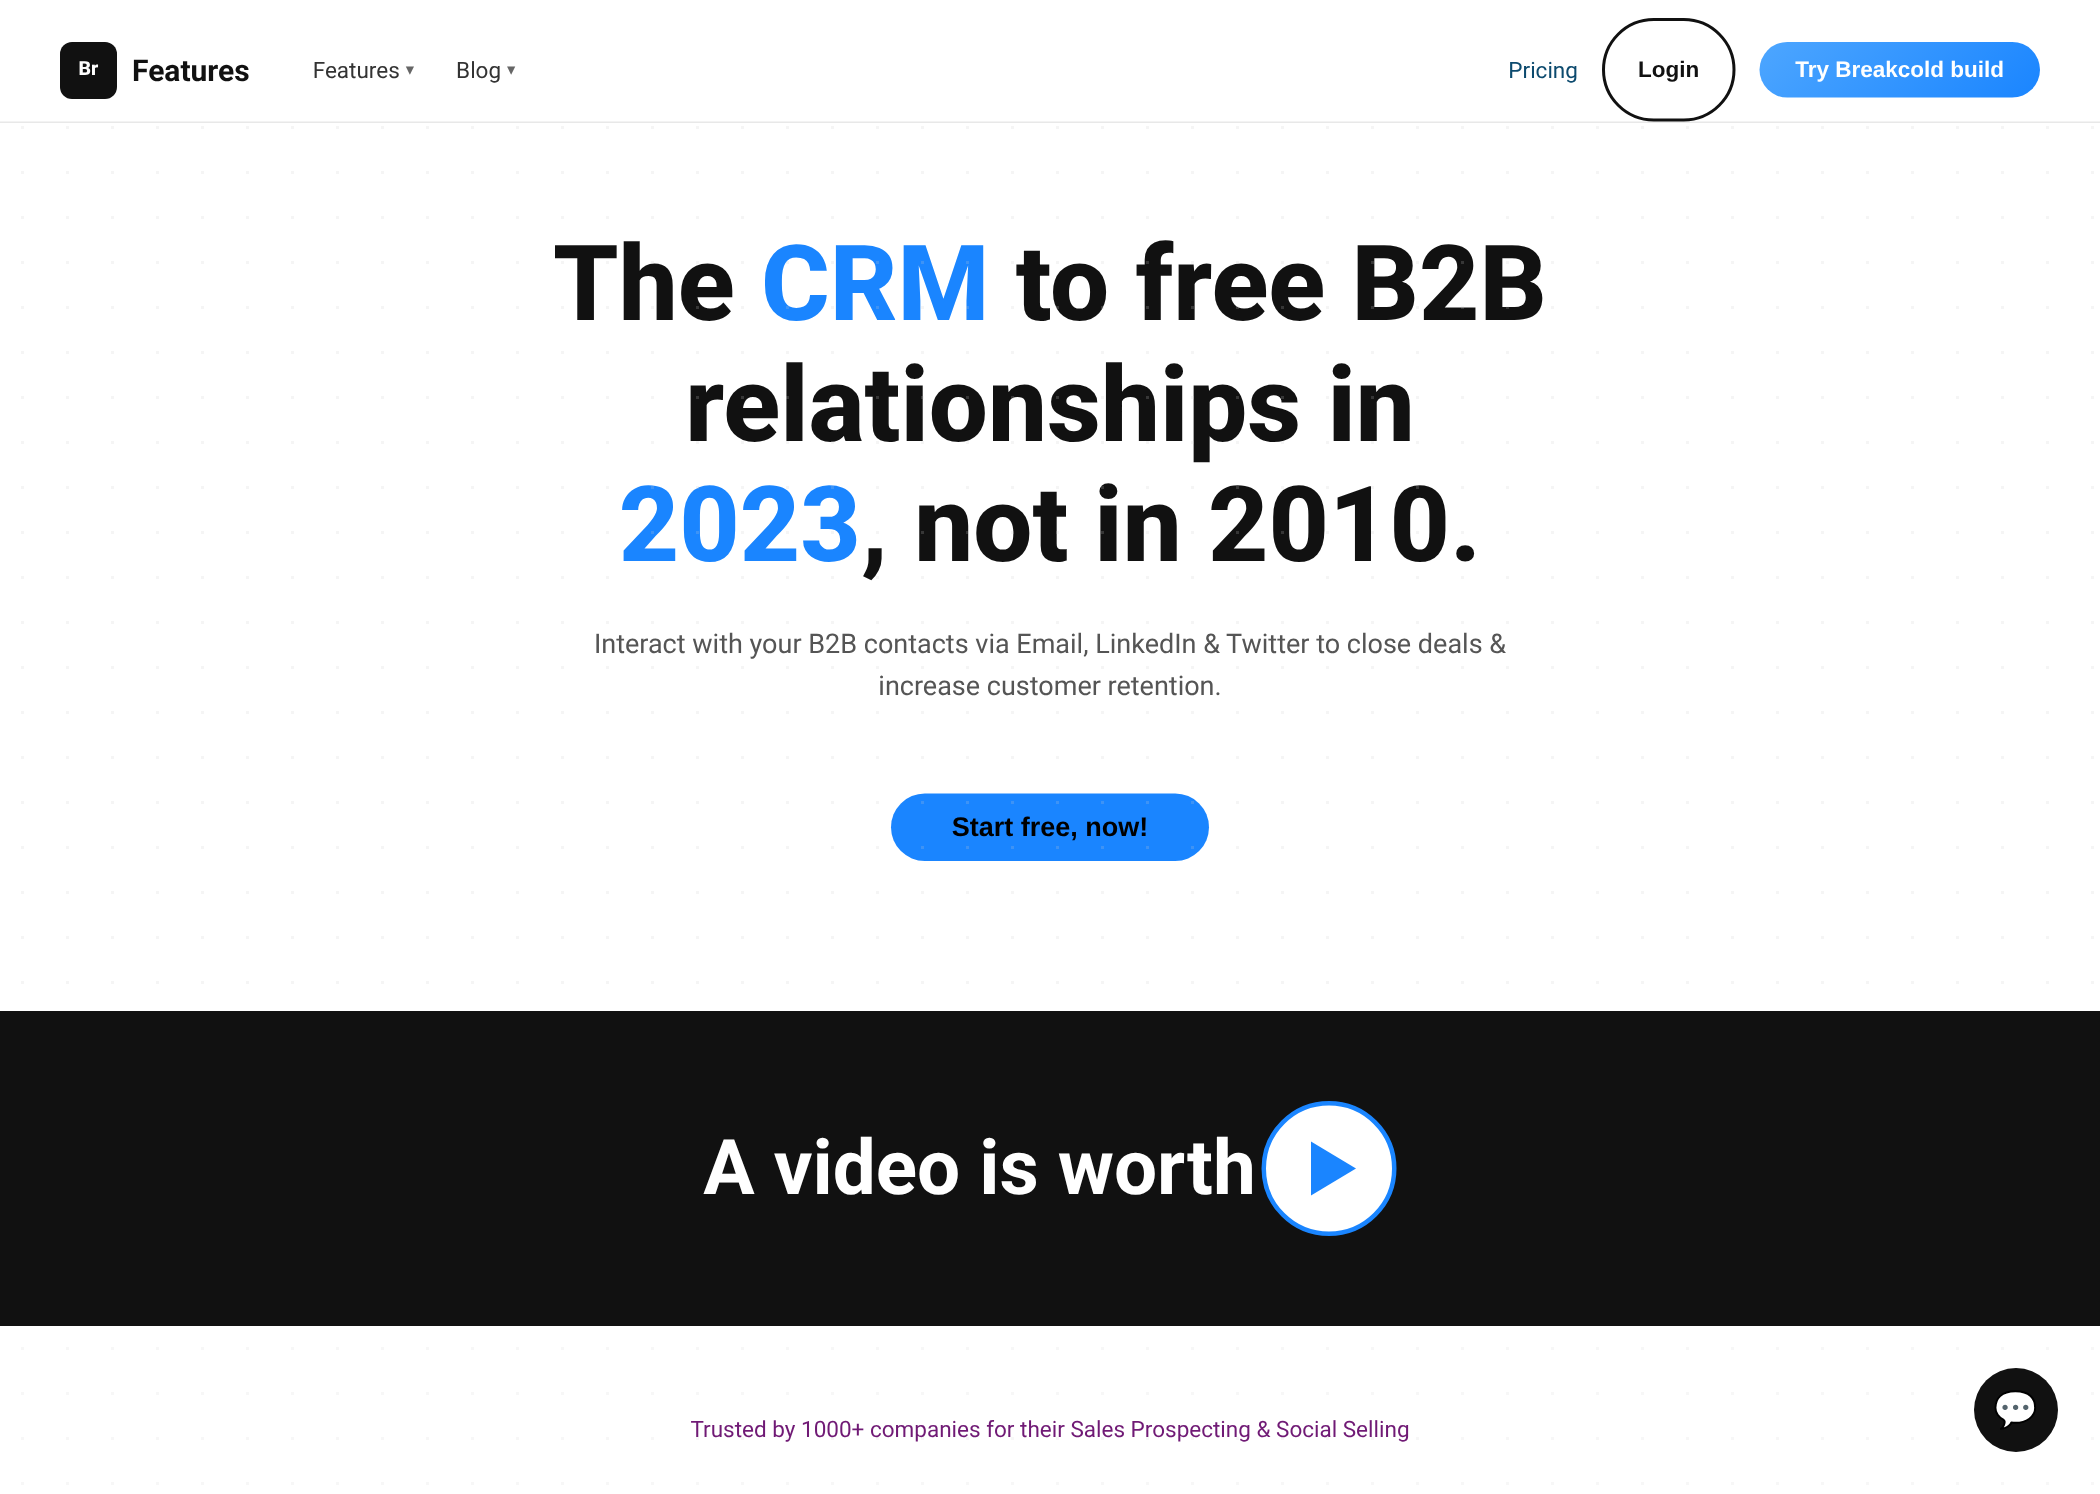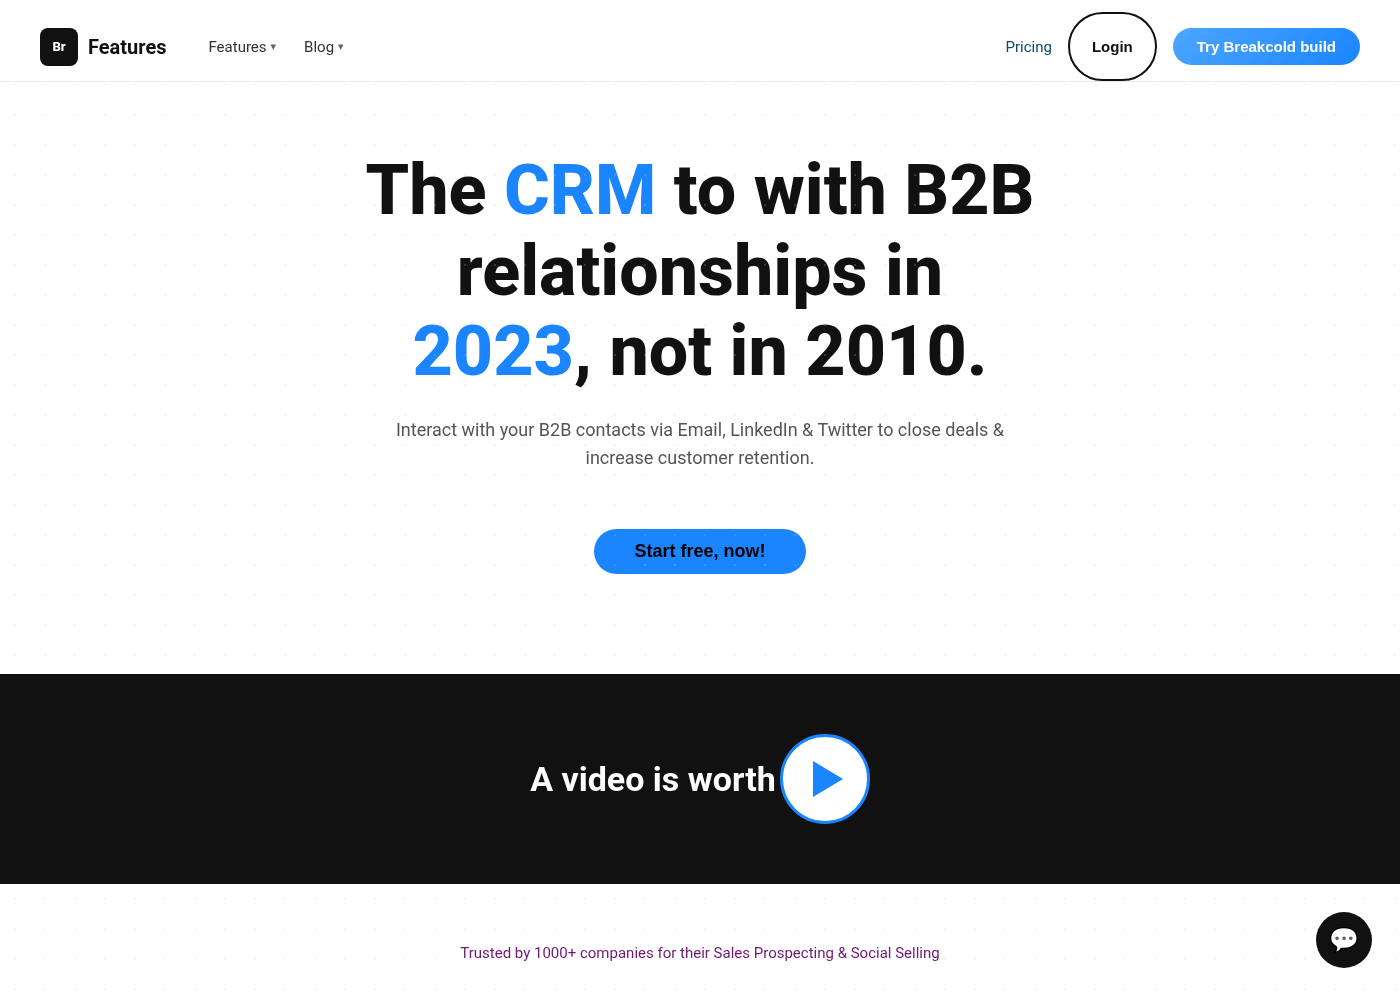--- a/index.html
+++ b/index.html
@@ -109,21 +109,21 @@
     
     .video-banner {
       background: #111;
       padding: 60px 40px;
       display: flex;
       align-items: center;
       justify-content: center;
       gap: 0;
     }
     .video-banner-text {
-      font-size: 34px;
+      font-size: 51px;
       font-weight: 700;
       color: #fff;
       display: flex;
       align-items: center;
       gap: 4px;
       flex-wrap: wrap;
       justify-content: center;
     }
     .play-btn {
       width: 90px; height: 90px;
@@ -219,21 +219,21 @@
   </div>
   <div class="nav-right">
     <a class="pricing-link">Pricing</a>
     <button class="login-btn">Login</button>
     <button class="try-btn">Try Breakcold build</button>
   </div>
 </nav>
 
 <section class="hero">
   <h1 class="hero-title">
-    <span>The </span><span class="crm">CRM</span><span> to with B2B relationships in</span><br>
+    <span>The </span><span class="crm">CRM</span><span> to free B2B relationships in</span><br>
     <span class="year">2023</span><span>, not in 2010.</span>
   </h1>
   <p class="hero-subtitle">Interact with your B2B contacts via Email, LinkedIn &amp; Twitter to close deals &amp; increase customer retention.</p>
   <button class="hero-cta">Start free, now!</button>
 </section>
 
 <section class="video-banner">
   <div class="video-banner-text">
     <span>A video is worth</span>
     <div class="play-btn">

